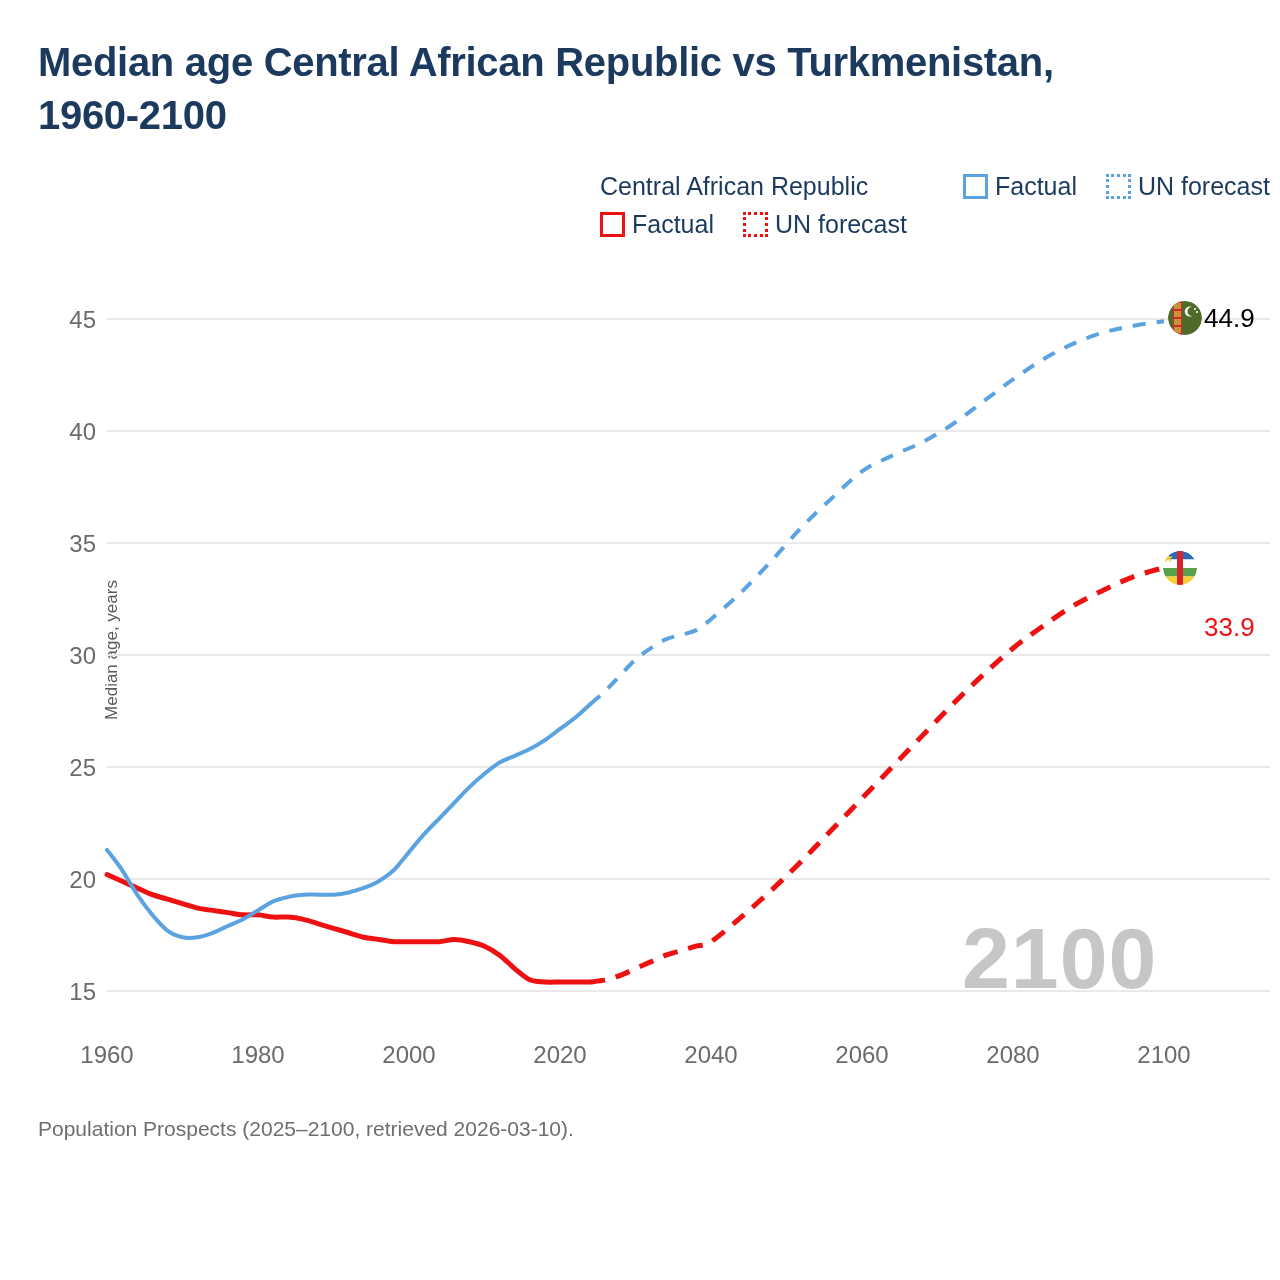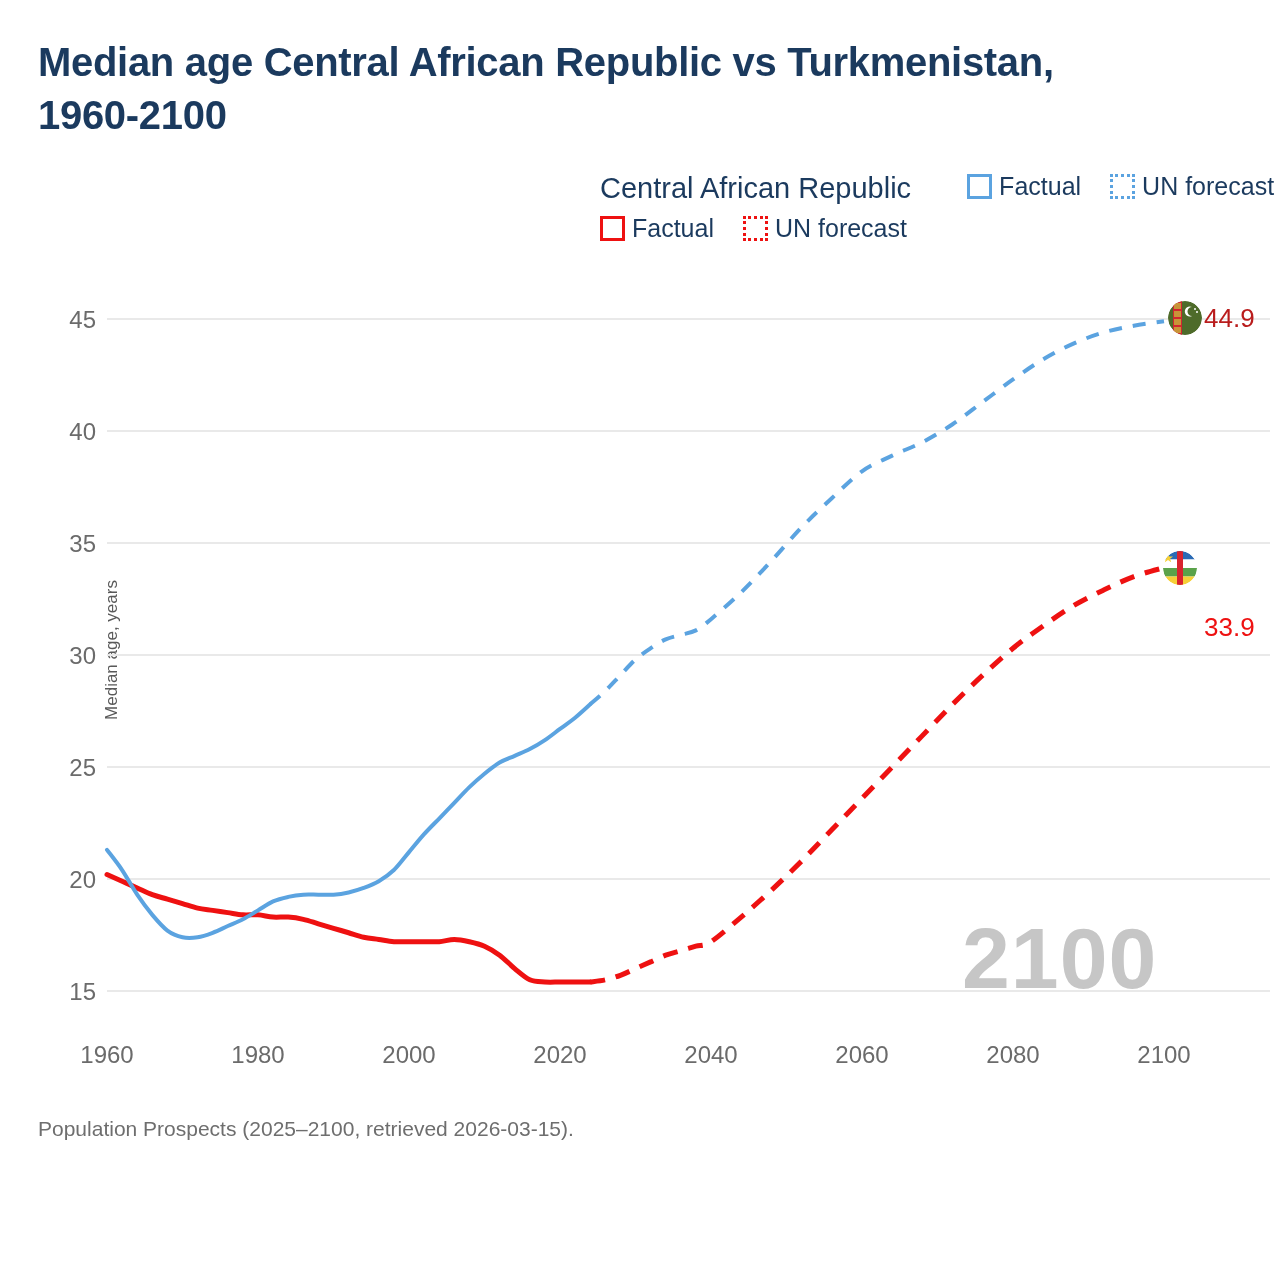--- a/index.html
+++ b/index.html
@@ -42,21 +42,21 @@
   .legend-groups {
     display: flex;
     gap: 56px;
     align-items: flex-start;
   }
   .legend-group {
     display: flex;
     flex-direction: column;
   }
   .legend-country {
-    font-size: 29px;
+    font-size: 25px;
     color: #1b3a5e;
     margin-bottom: 9px;
     white-space: nowrap;
   }
   .legend-keys {
     display: flex;
     gap: 29px;
     align-items: center;
   }
   .legend-key {
@@ -108,21 +108,21 @@
     font-weight: bold;
     color: #c6c6c6;
     letter-spacing: 1px;
     line-height: 1;
   }
   .endlabel {
     position: absolute;
     font-size: 26px;
     white-space: nowrap;
   }
-  .endlabel.blue { color: #b91c1c; left: 1204px; top: 303px; }
+  .endlabel.blue { color: #000000; left: 1204px; top: 303px; }
   .endlabel.red { color: #ee1111; left: 1204px; top: 568px; margin-top: 44px; }
   .flag {
     position: absolute;
     width: 34px;
     height: 34px;
     border-radius: 50%;
     overflow: hidden;
   }
   .flag.tm { left: 1168px; top: 301px; }
   .flag.cf { left: 1163px; top: 551px; }
@@ -242,16 +242,16 @@
         <rect x="0" y="17" width="34" height="8.5" fill="#5aa24a"></rect>
         <rect x="0" y="25.5" width="34" height="8.5" fill="#f6d038"></rect>
         <rect x="14" y="0" width="6" height="34" fill="#d9232e"></rect>
         <polygon points="5,2 6.3,5.5 10,5.5 7.1,7.7 8.2,11.2 5,9.1 1.8,11.2 2.9,7.7 0,5.5 3.7,5.5" fill="#f6d038"></polygon>
       </g>
     </svg>
   </div>
   <div class="endlabel red">33.9</div>
 
   <div class="footer">
-    <div>Population Prospects (2025–2100, retrieved 2026-03-15).</div>
+    <div>Population Prospects (2025–2100, retrieved 2026-03-10).</div>
   </div>
 
 </div>
 
 </body></html>

